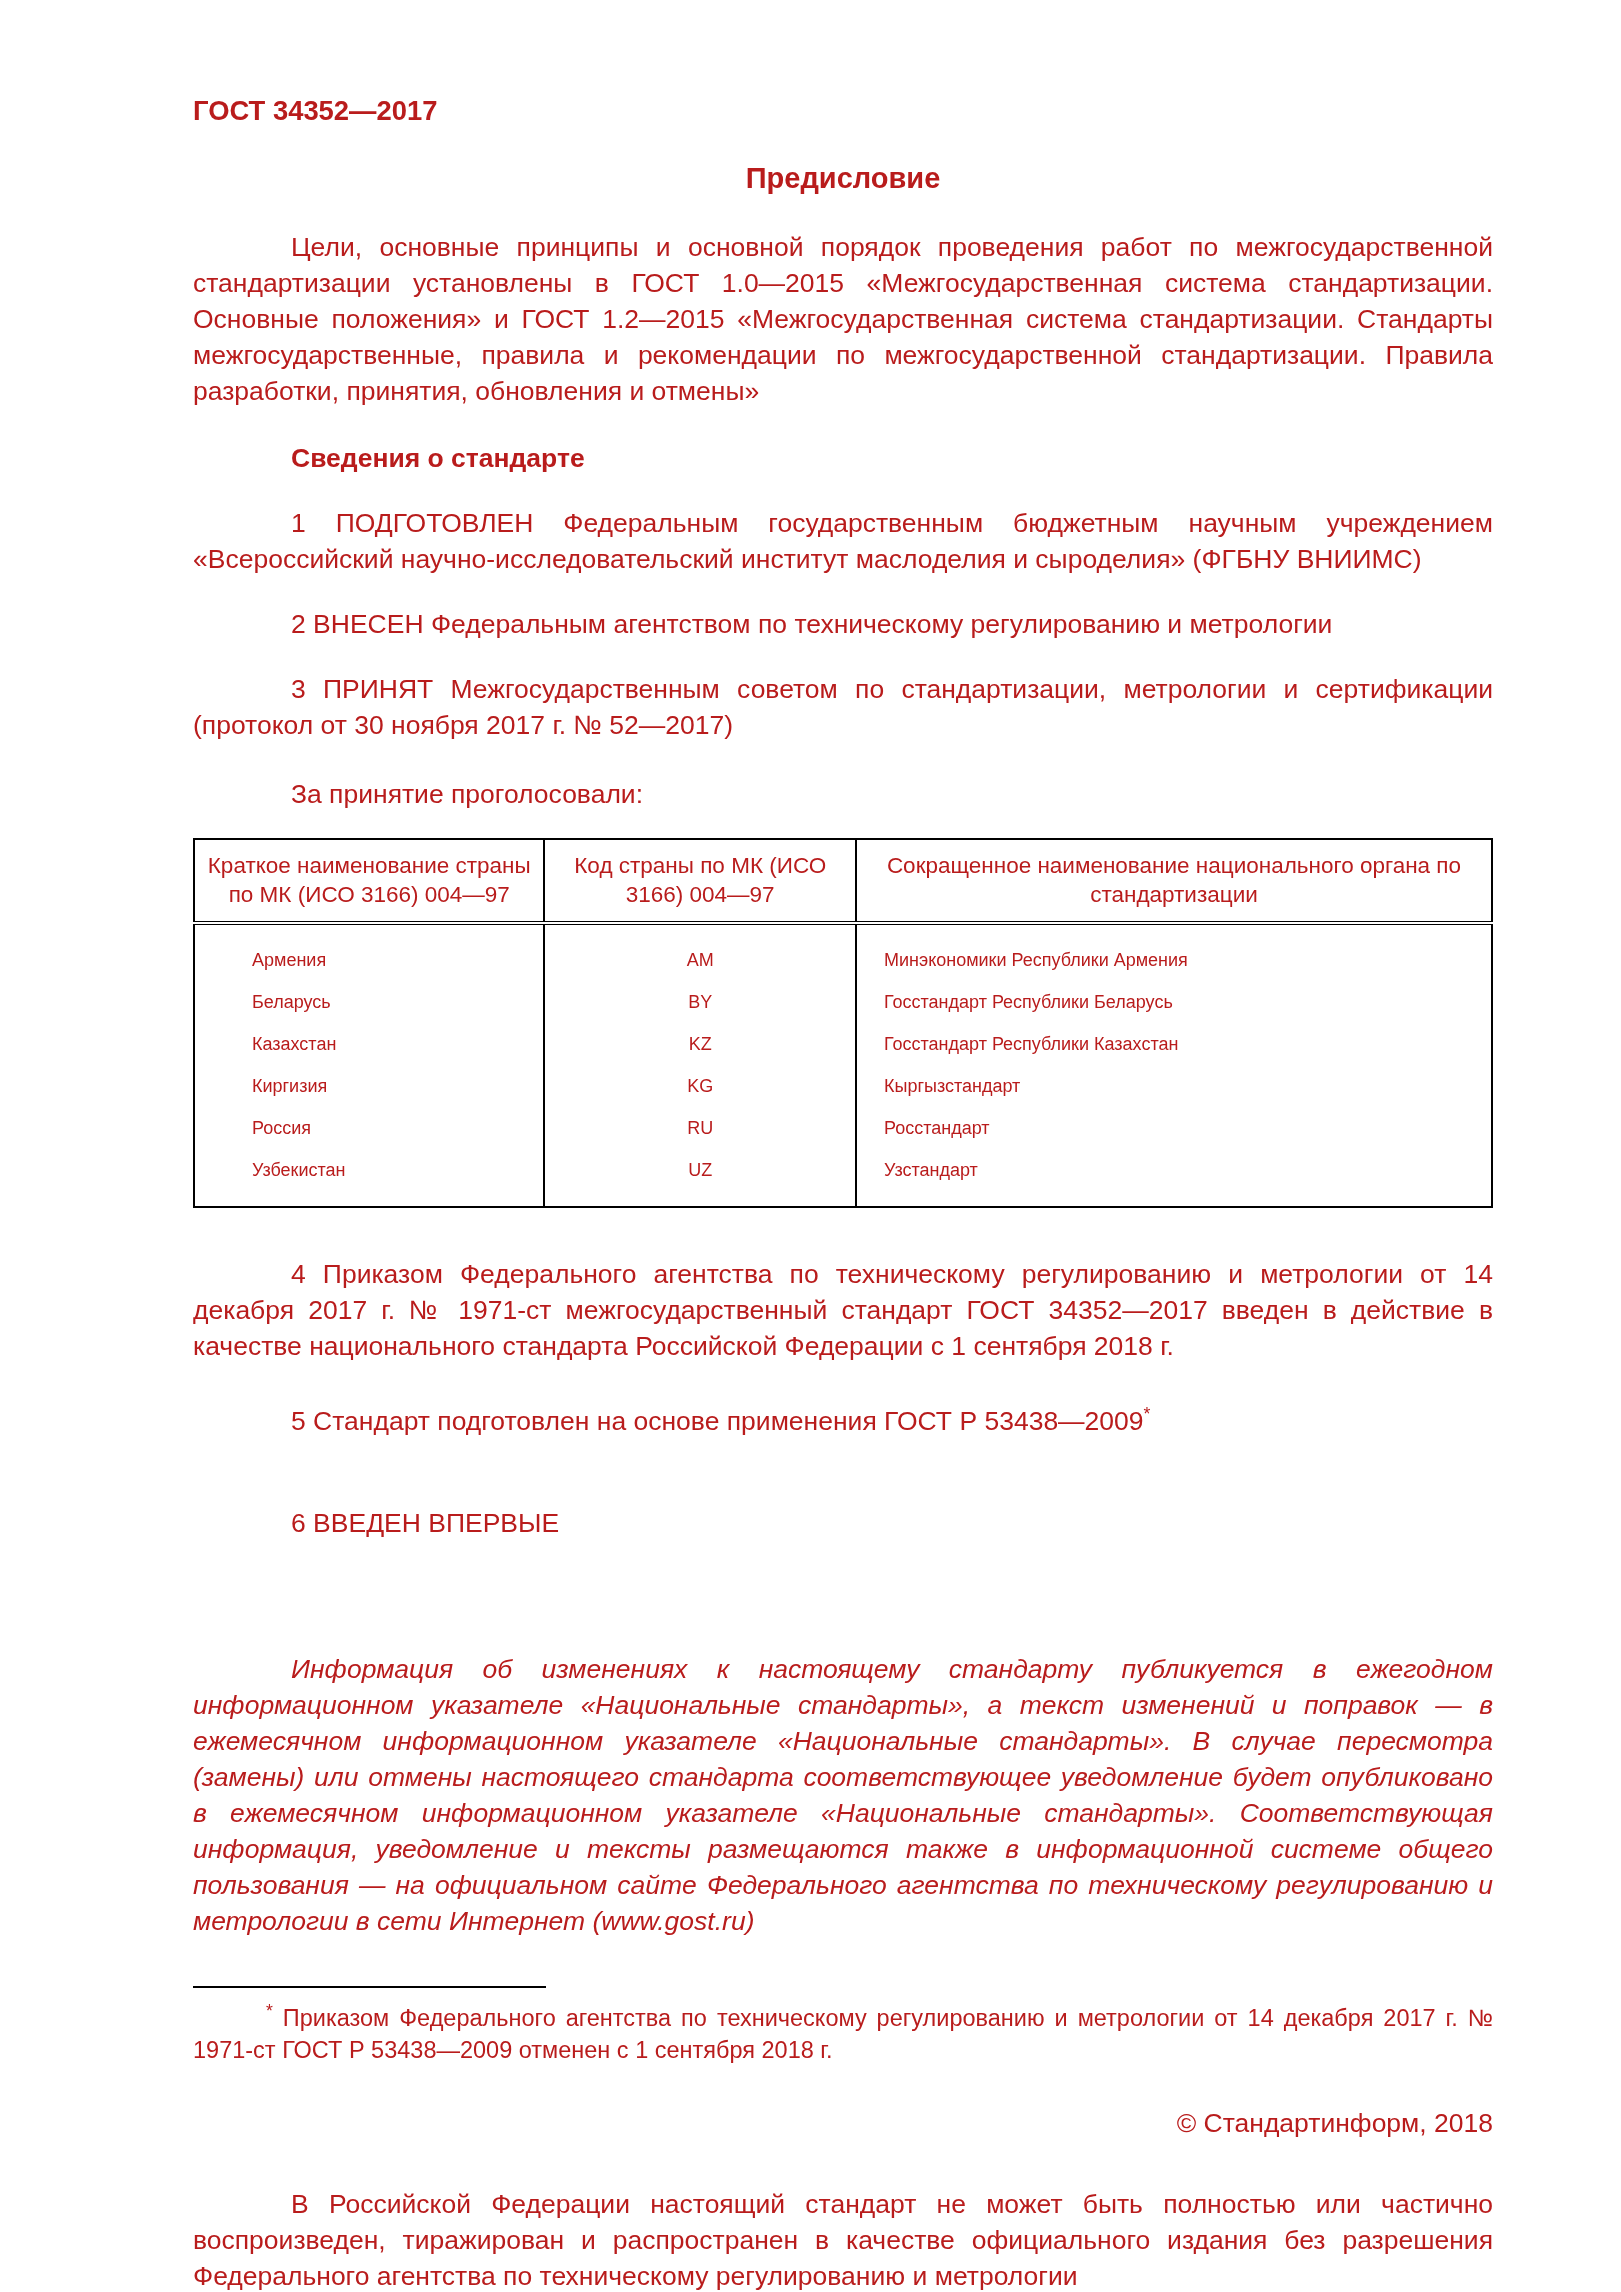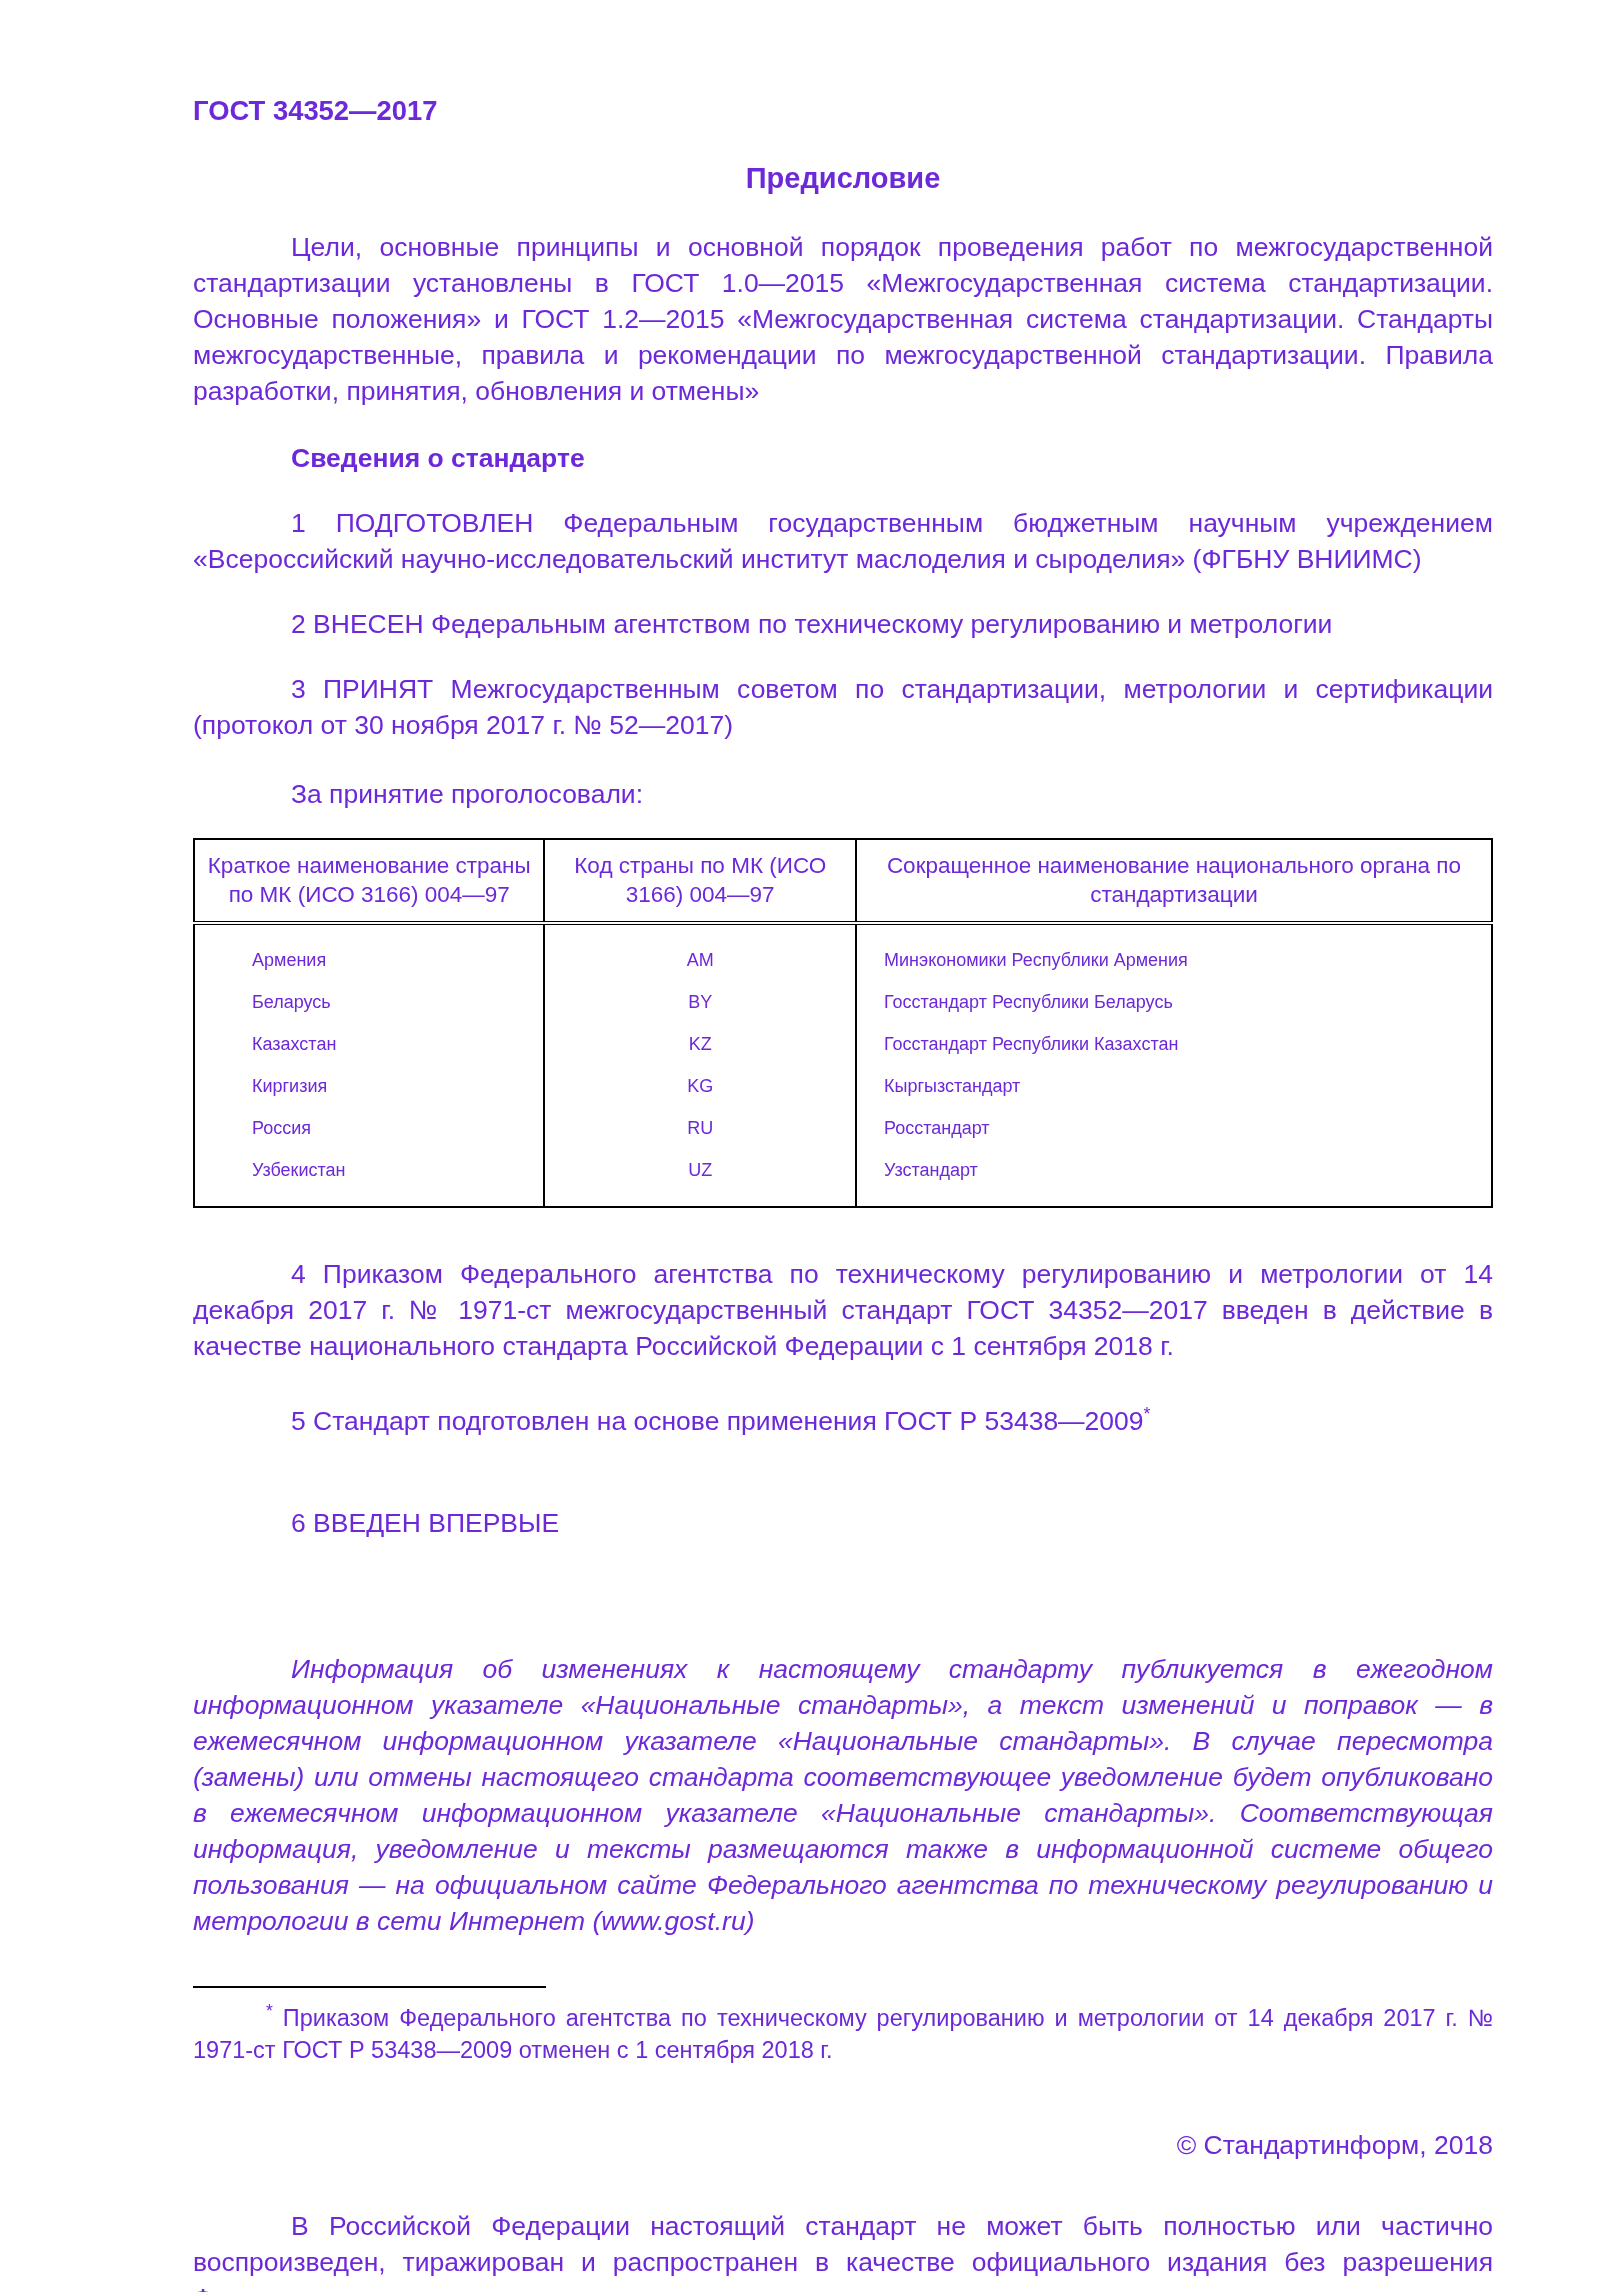--- a/index.html
+++ b/index.html
@@ -6,21 +6,21 @@
     margin: 0;
     padding: 0;
     background: #ffffff;
   }
   .page {
     position: relative;
     width: 1621px;
     height: 2293px;
     box-sizing: border-box;
     background: #ffffff;
-    color: #6d28d9;
+    color: #b91c1c;
     font-family: "Liberation Sans", sans-serif;
     font-size: 26.5px;
     line-height: 36px;
     padding: 93px 128px 0 193px;
     overflow: hidden;
   }
   .doc-code {
     font-weight: bold;
     font-size: 27.4px;
   }
@@ -103,21 +103,21 @@
     margin-left: 0;
   }
   .footnote {
     margin-top: 7.8px;
     font-size: 23.5px;
     line-height: 32px;
     text-align: justify;
     text-indent: 73px;
   }
   .copyright {
-    margin-top: 61px;
+    margin-top: 39px;
     text-align: right;
   }
   .repro {
     margin-top: 45px;
   }
 </style>
 </head>
 <body>
 
 <div class="page">

